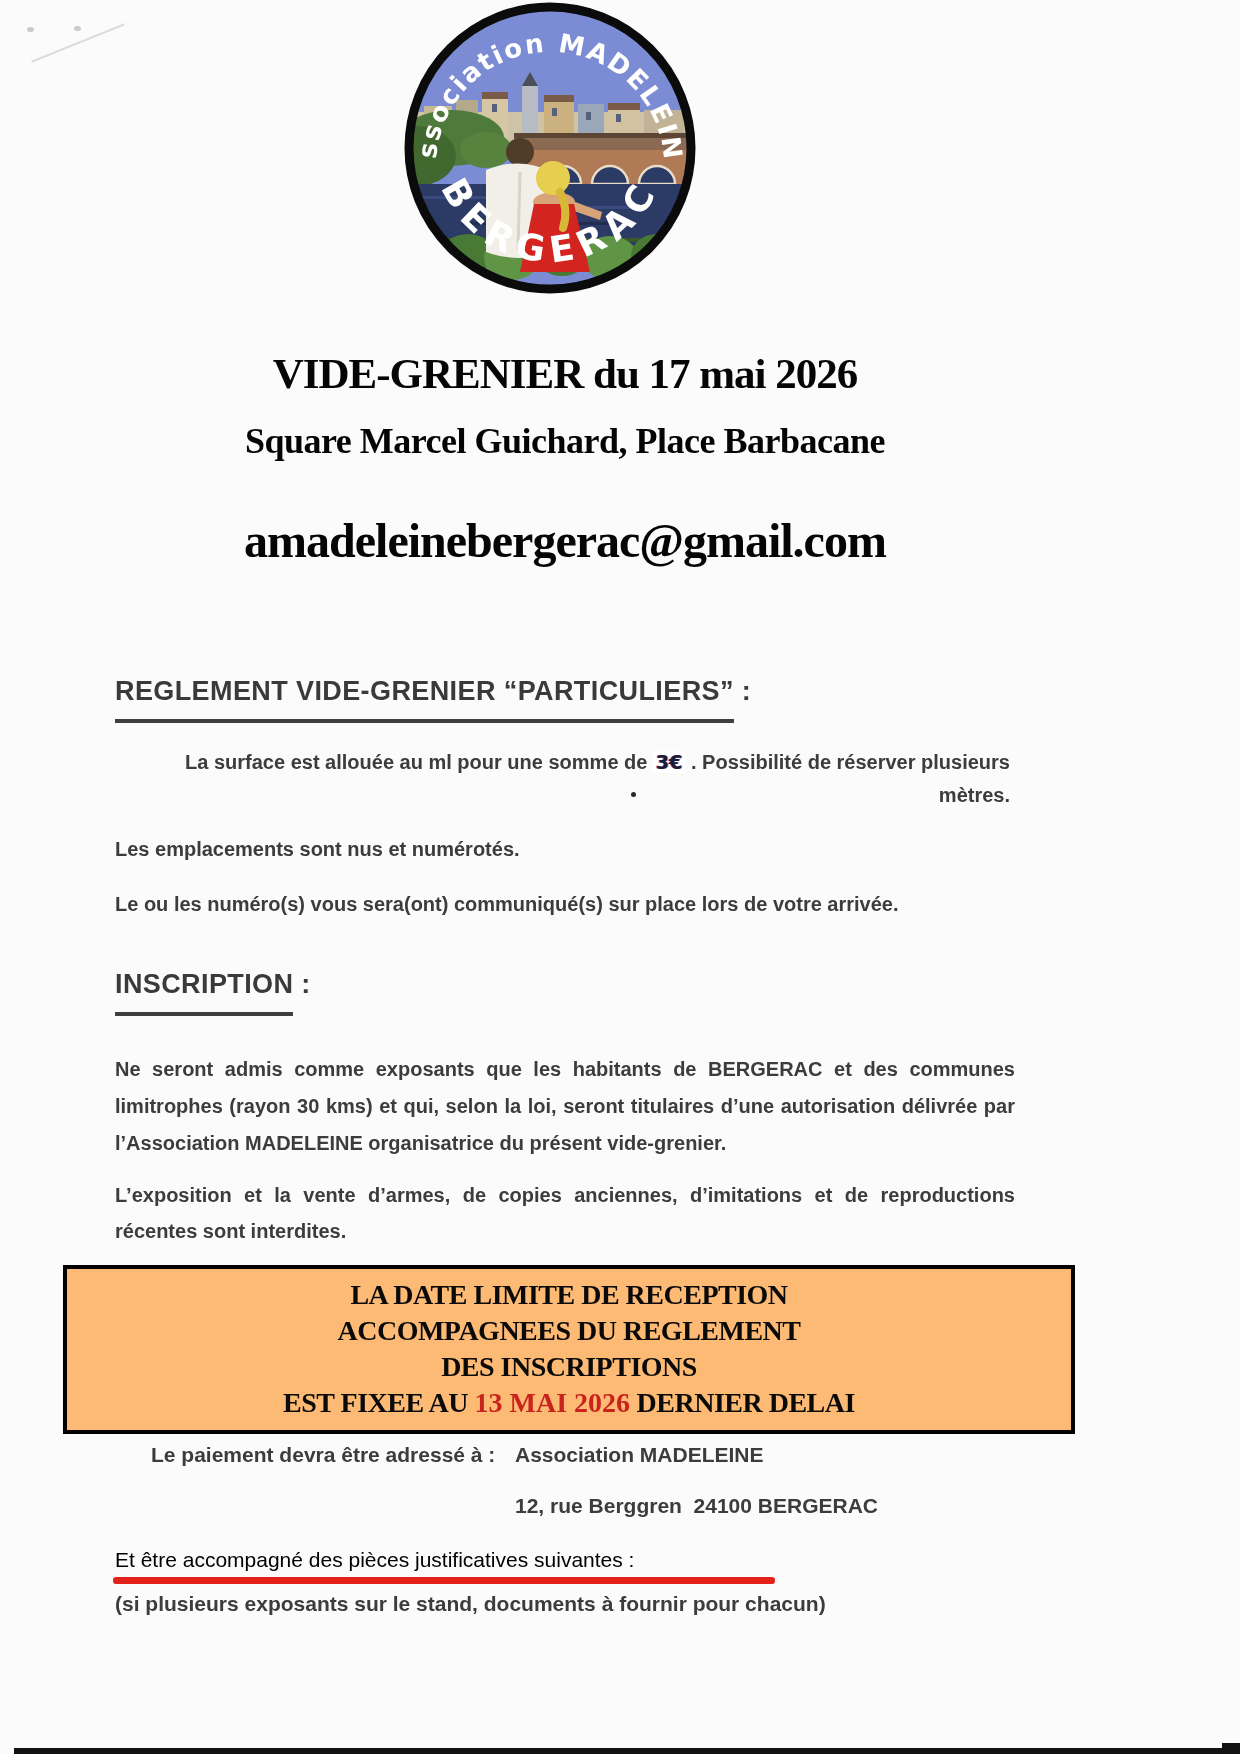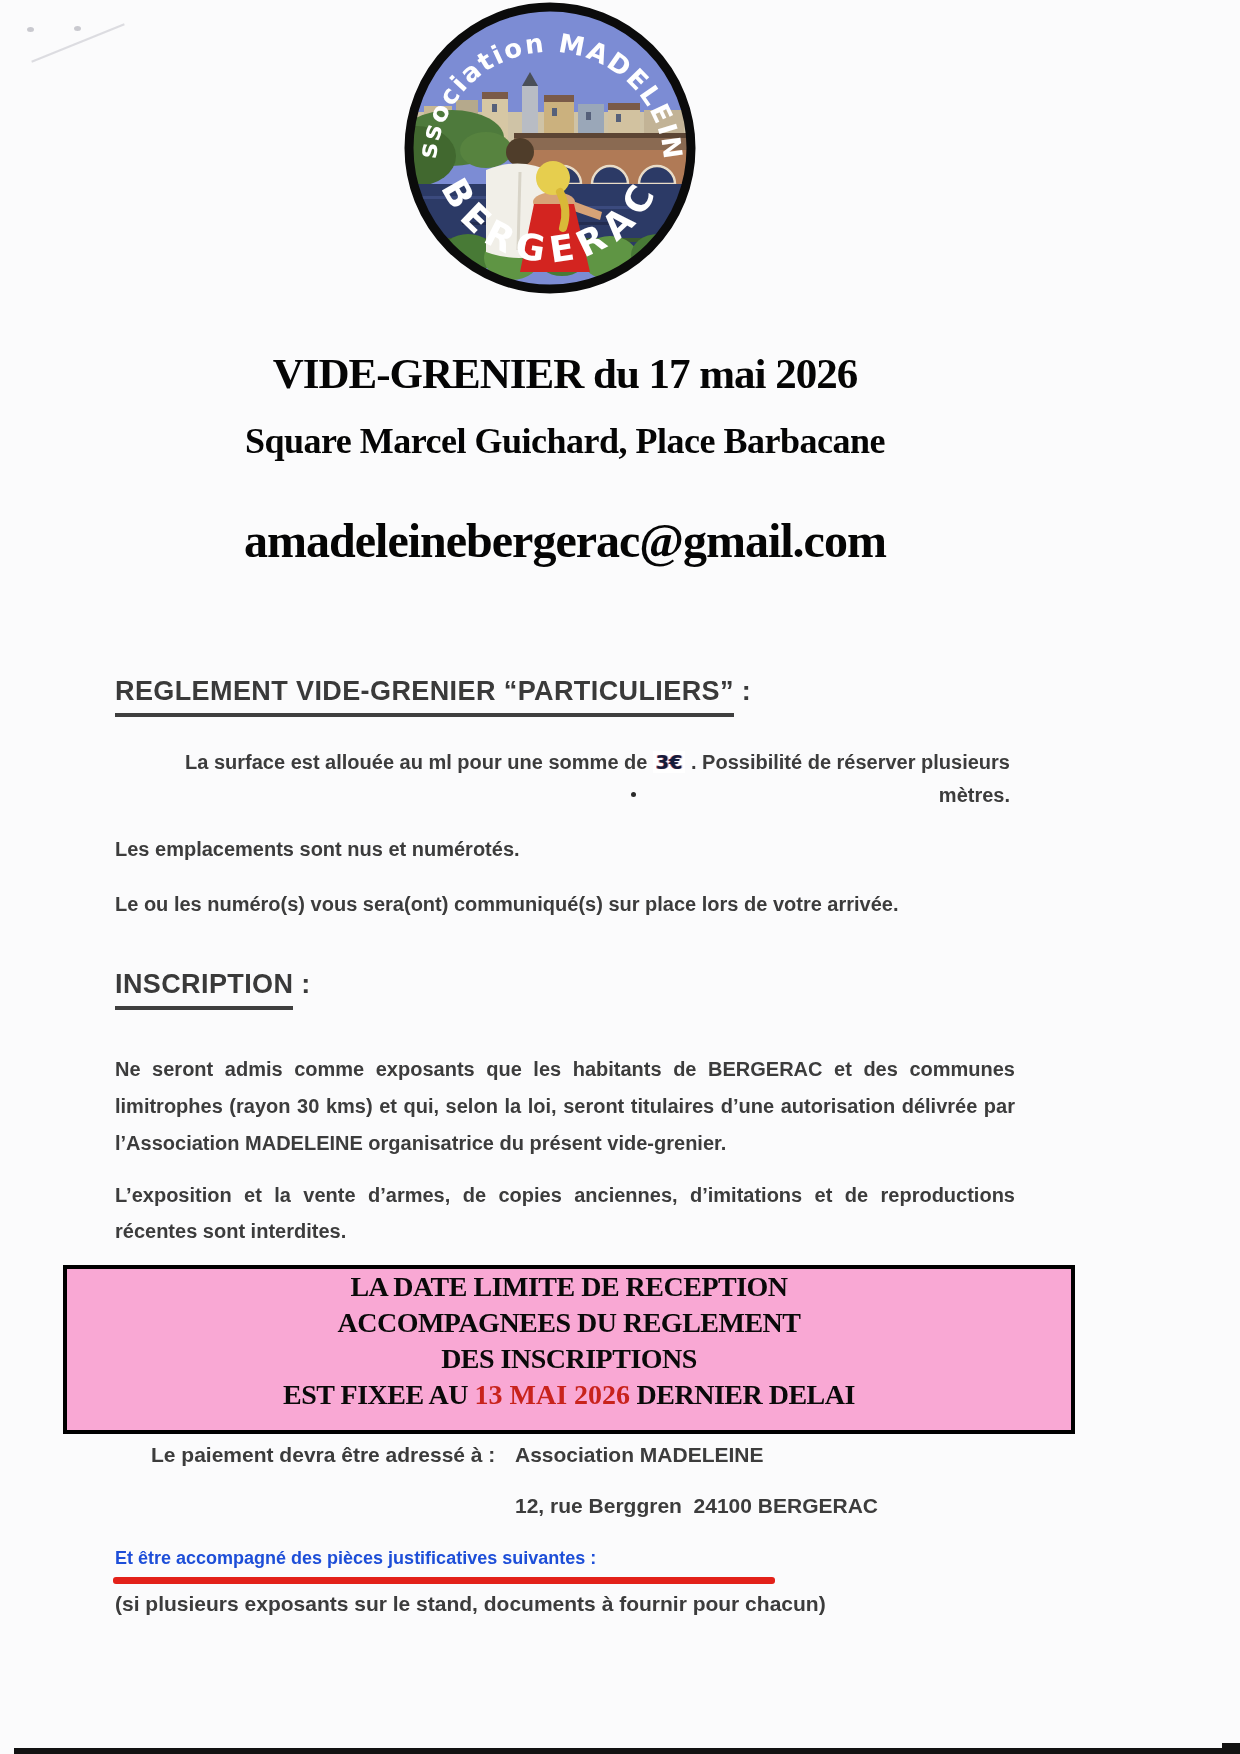--- a/index.html
+++ b/index.html
@@ -22,21 +22,21 @@
   .logo{position:absolute;left:402px;top:0px;width:296px;height:296px;}
 
   
   .header{position:absolute;left:55px;top:350px;width:1020px;text-align:center;color:#050505;}
   .doc-title{font-family:"Liberation Serif", serif;font-weight:700;font-size:43px;line-height:48px;letter-spacing:-1px;}
   .doc-subtitle{font-family:"Liberation Serif", serif;font-weight:700;font-size:36px;line-height:42px;margin-top:22px;letter-spacing:-0.5px;}
   .doc-email{font-family:"Liberation Serif", serif;font-weight:700;font-size:48px;line-height:54px;margin-top:52px;letter-spacing:-1px;}
 
   
   .sec-heading{position:absolute;left:115px;color:#3a3a3a;font-weight:700;font-size:27px;letter-spacing:.4px;white-space:nowrap;}
-  .sec-heading .u{border-bottom:4px solid #3f3f3f;padding-bottom:7px;}
+  .sec-heading .u{border-bottom:4px solid #3f3f3f;padding-bottom:13px;}
   .h-reglement{top:676px;}
   .h-inscription{top:969px;}
 
   
   .para{position:absolute;left:115px;width:895px;color:#3c3c3c;font-weight:700;font-size:20px;line-height:33px;}
   .p1{top:746px;text-align:right;}
   .p2{top:833px;}
   .p3{top:888px;white-space:nowrap;width:auto;}
   .p4{top:1051px;width:900px;line-height:37px;text-align:justify;}
   .p5{top:1177px;width:900px;line-height:36px;text-align:justify;}
@@ -48,36 +48,36 @@
     font-family:"DejaVu Sans", sans-serif;
     font-size:19px;
     text-shadow:-1px 0 0 rgba(190,40,25,.75), 1px 0 0 rgba(40,60,170,.45);
   }
   .price-dot{position:absolute;left:516px;top:46px;width:5px;height:5px;border-radius:50%;background:#2a2a2a;}
 
   
   .deadline-box{
     position:absolute;left:63px;top:1265px;width:1012px;height:169px;
     box-sizing:border-box;border:4px solid #000;
-    background:#f9a8d4;
+    background:#fdba74;
     text-align:center;
     font-family:"Liberation Serif", serif;font-weight:700;
     font-size:28px;line-height:36px;color:#0a0a0a;
-    padding-top:0;letter-spacing:-0.5px;
+    padding-top:8px;letter-spacing:-0.5px;
   }
   .deadline-date{letter-spacing:0;margin-top:12px;}
 
   
   .payment{position:absolute;left:115px;top:1443px;width:960px;height:100px;color:#3c3c3c;font-weight:700;font-size:21px;}
   .payment-label{position:absolute;left:0;top:0;white-space:nowrap;margin-left:36px;}
   .payment-name{position:absolute;left:400px;top:0;white-space:nowrap;}
   .payment-address{position:absolute;left:400px;top:51px;white-space:pre-wrap;}
 
   
-  .docs-heading{position:absolute;left:115px;top:1548px;color:#1d4ed8;font-weight:700;font-size:18px;white-space:nowrap;}
+  .docs-heading{position:absolute;left:115px;top:1548px;color:#000000;font-weight:400;font-size:21px;white-space:nowrap;}
   .red-underline{position:absolute;left:113px;top:1577px;width:662px;height:7px;border-radius:3px;}
   .docs-note{position:absolute;left:115px;top:1592px;color:#3c3c3c;font-weight:700;font-size:21px;white-space:nowrap;}
 </style>
 </head>
 <body>
 
 <div class="page">
 
   <div class="crease-line"></div>
   <div class="speck s1"></div>

